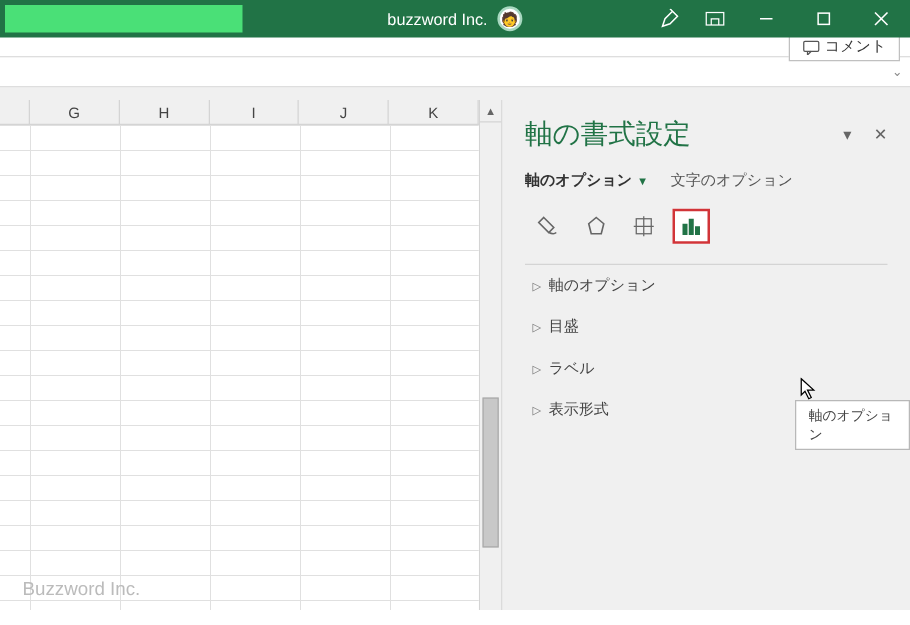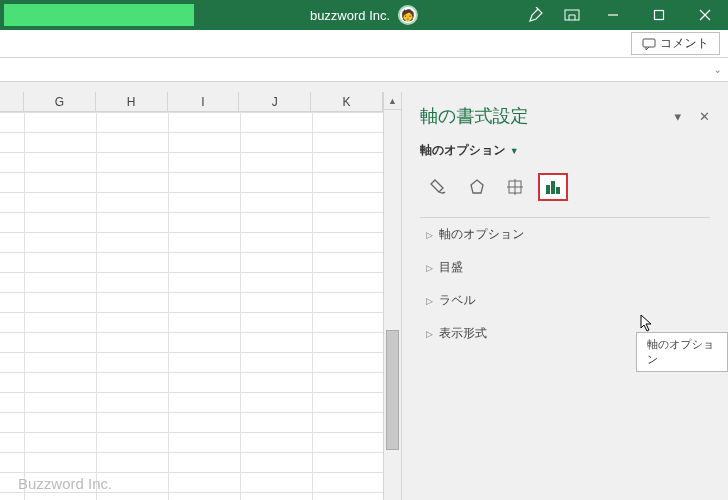--- a/index.html
+++ b/index.html
@@ -6,21 +6,21 @@
     body { font-family: "Meiryo UI", "Yu Gothic UI", sans-serif; width: 728px; height: 500px; overflow: hidden; background: #fff; font-size: 12px; }
     
     .titlebar { height: 30px; background: #217346; display: flex; align-items: center; color: #fff; position: relative; }
     .title-highlight { width: 190px; height: 22px; background: #4ae077; margin-left: 4px; }
     .title-text { position: absolute; left: 50%; transform: translateX(-50%); font-size: 13px; display: flex; align-items: center; gap: 8px; }
     .avatar { width: 20px; height: 20px; border-radius: 50%; background: #fff; border: 2px solid #a8d8c0; display: flex; align-items: center; justify-content: center; font-size: 11px; }
     .title-right { position: absolute; right: 0; display: flex; align-items: center; height: 100%; }
     .tb-btn { width: 46px; height: 30px; display: flex; align-items: center; justify-content: center; color: #fff; }
     .tb-btn.narrow { width: 36px; }
     
-    .ribbon-row { height: 28px; background: #fff; border-bottom: 1px solid #d4d4d4; display: flex; justify-content: flex-end; align-items: center; padding-right: 8px; gap: 6px; }
+    .ribbon-row { height: 16px; background: #fff; border-bottom: 1px solid #d4d4d4; display: flex; justify-content: flex-end; align-items: center; padding-right: 8px; gap: 6px; }
     .ribbon-btn { border: 1px solid #c0c0c0; padding: 2px 10px; font-size: 12px; color: #333; background: #fff; display: flex; align-items: center; gap: 4px; }
     
     .formula-row { height: 24px; background: #fff; border-bottom: 1px solid #d4d4d4; display: flex; align-items: center; justify-content: flex-end; padding-right: 6px; }
     .formula-expand { color: #888; font-size: 10px; }
     
     .empty-strip { height: 10px; background: #f0f0f0; }
     
     .main { display: flex; height: 408px; }
     
     .sheet-area { width: 384px; display: flex; flex-direction: column; border-right: 1px solid #d4d4d4; }
@@ -37,21 +37,21 @@
     }
     .watermark { position: absolute; bottom: 8px; left: 18px; color: #bbb; font-size: 15px; font-family: Arial; }
     
     .vsb { width: 18px; background: #f0f0f0; border-right: 1px solid #d4d4d4; display: flex; flex-direction: column; }
     .vsb-btn { height: 18px; display: flex; align-items: center; justify-content: center; color: #666; font-size: 9px; border-bottom: 1px solid #d4d4d4; }
     .vsb-track { flex: 1; position: relative; }
     .vsb-thumb { position: absolute; top: 220px; left: 2px; right: 2px; height: 120px; background: #c8c8c8; border: 1px solid #aaa; }
     
     .pane { flex: 1; background: #f0f0f0; padding: 12px 18px 12px 18px; position: relative; }
     .pane-header { display: flex; align-items: center; justify-content: space-between; margin-bottom: 14px; }
-    .pane-title { color: #217346; font-size: 18px; font-weight: normal; }
+    .pane-title { color: #217346; font-size: 22px; font-weight: normal; }
     .pane-ctrl { display: flex; gap: 18px; color: #666; }
     .pane-ctrl span { font-size: 13px; }
     
     .opt-tabs { display: flex; gap: 18px; margin-bottom: 14px; font-size: 12px; }
     .opt-tab { color: #333; font-weight: bold; display: flex; align-items: center; gap: 4px; }
     .opt-tab .dd { color: #217346; font-size: 9px; }
     .opt-tab.inactive { font-weight: normal; color: #555; }
     
     .icon-row { display: flex; gap: 8px; margin-bottom: 16px; align-items: center; margin-left: 4px; }
     .icon-btn { width: 30px; height: 28px; display: flex; align-items: center; justify-content: center; border: 1px solid transparent; }
@@ -151,20 +151,23 @@
         <span>▾</span>
         <span>✕</span>
       </div>
     </div>
 
     <div class="opt-tabs">
       <div class="opt-tab">
         <span>軸のオプション</span>
         <span class="dd">▼</span>
       </div>
+      <div class="opt-tab inactive">
+        <span>文字のオプション</span>
+      </div>
     </div>
 
     <div class="icon-row">
       <div class="icon-btn">
         <svg width="20" height="20" viewBox="0 0 20 20">
             <path d="M6 3 L14 11 L10 15 L2 7 Z M10 15 C10 15 14 17 16 15" stroke="#666" fill="none" stroke-width="1.3"></path>
           </svg>
       </div>
       <div class="icon-btn">
         <svg width="20" height="20" viewBox="0 0 20 20">

